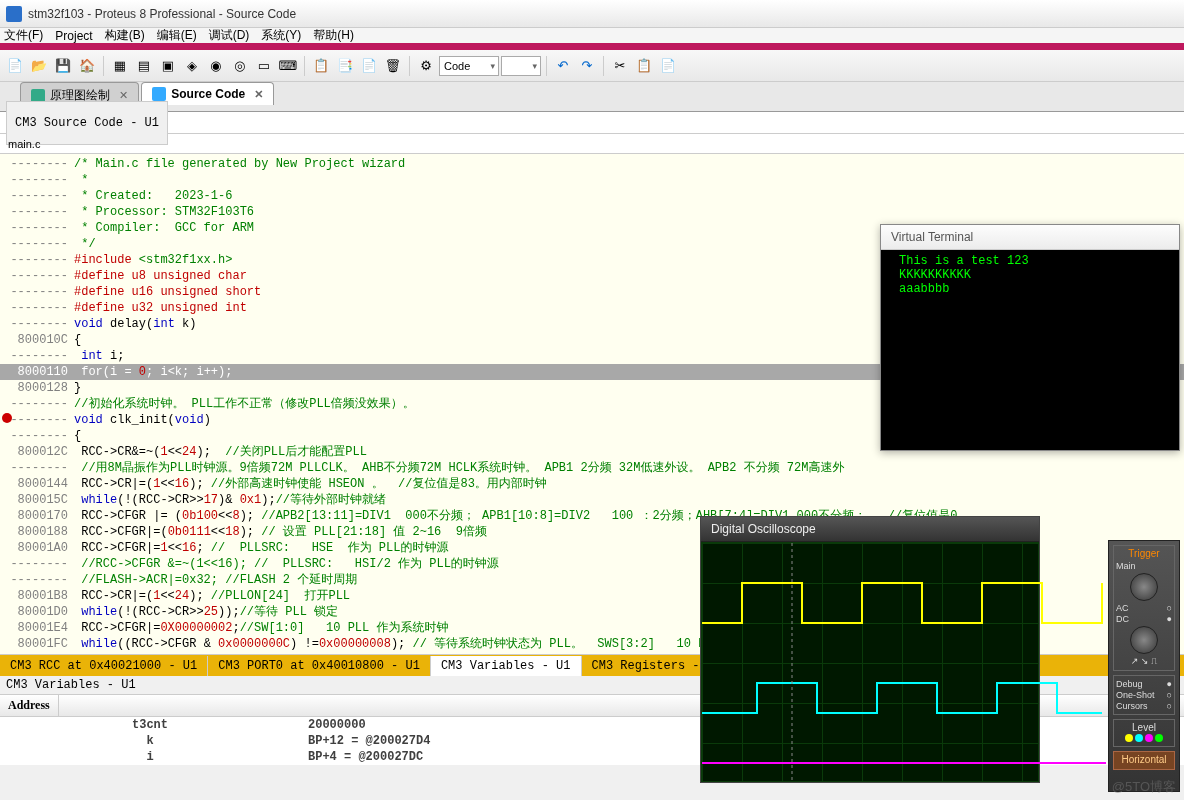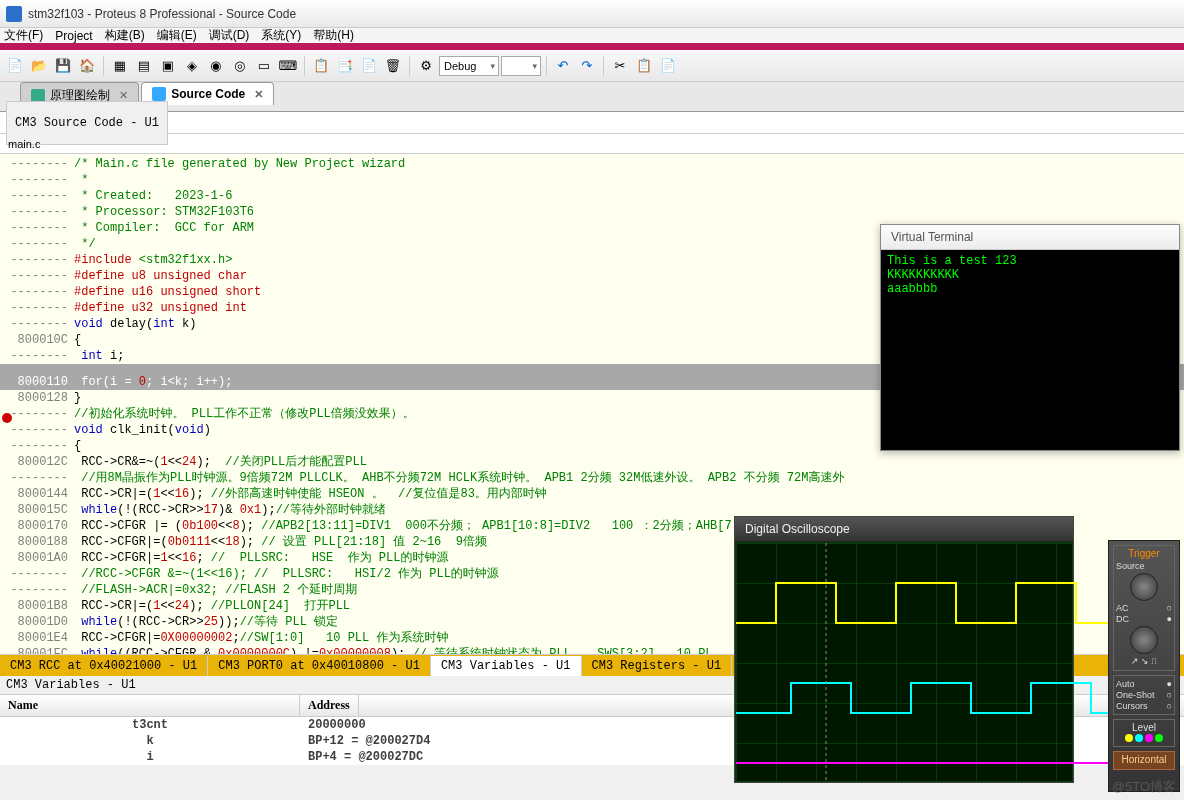--- a/index.html
+++ b/index.html
@@ -27,39 +27,39 @@
 .codeline { display: flex; }
 .gutter { width: 74px; flex-shrink: 0; text-align: right; padding-right: 6px; color: #808080; }
 .dots { color: #808080; }
 .ctext { flex: 1; }
 .kw { color: #0000c0; }
 .cm { color: #008000; }
 .pp { color: #c00000; }
 .num { color: #c00000; }
 .hex { color: #c00000; }
 .hl { background: #a8a8a8; color: #fff; }
-.hl .gutter, .hl .ctext, .hl .kw { color: #fff; margin-top: 10px; }
+.hl .gutter, .hl .ctext, .hl .kw { color: #fff; }
 .bp { position: absolute; left: 2px; width: 10px; height: 10px; background: #c00; border-radius: 50%; }
 .bottabs { background: #eab308; border-top: 1px solid #ccc; height: 22px; display: flex; align-items: center; font-family: "Courier New", monospace; font-size: 12px; }
 .bottab { padding: 3px 10px; border-right: 1px solid #ccc; }
 .bottab.active { background: #fff; }
 .varhdr { background: #f0f0f0; border-bottom: 1px solid #ccc; padding: 2px 6px; font-family: "Courier New", monospace; font-size: 12px; }
 .vartable { background: #fff; font-family: "Courier New", monospace; font-size: 12px; }
 .vartable .vhdr { display: flex; background: linear-gradient(#fff,#e8e8e8); border-bottom: 1px solid #ccc; }
 .vartable .vhdr .col { padding: 3px 8px; border-right: 1px solid #ccc; font-weight: bold; font-family: "Segoe UI"; }
 .vartable .vrow { display: flex; }
 .vartable .col1 { width: 300px; padding: 1px 8px; }
 .vartable .col2 { padding: 1px 8px; }
 .varval { color: #404040; font-weight: bold; text-align: center; }
 
 .terminal { position: absolute; top: 224px; left: 880px; width: 300px; background: #fff; border: 1px solid #888; box-shadow: 0 2px 8px rgba(0,0,0,.3); }
 .terminal .thdr { background: linear-gradient(#fdfdfd,#ececec); padding: 5px 10px; color: #555; border-bottom: 1px solid #ccc; }
-.terminal .tcont { background: #000; color: #0f0; font-family: "Courier New", monospace; font-size: 12px; padding: 4px 6px; height: 200px; white-space: pre; }
-
-.scope { position: absolute; top: 516px; left: 734px; width: 340px; background: #2a2a2a; border: 1px solid #444; }
+.terminal .tcont { background: #000; color: #0f0; font-family: "Courier New", monospace; font-size: 12px; padding: 4px 18px; height: 200px; white-space: pre; }
+
+.scope { position: absolute; top: 516px; left: 700px; width: 340px; background: #2a2a2a; border: 1px solid #444; }
 .scope .shdr { background: linear-gradient(#555,#333); color: #eee; padding: 5px 10px; border-bottom: 1px solid #222; font-size: 12px; }
 .scope .sgrid { background: #001800; height: 240px; position: relative; border: 1px solid #0a3a0a; }
 .scope .sgrid::before { content: ""; position: absolute; inset: 0; background-image: linear-gradient(#0a3a0a 1px, transparent 1px), linear-gradient(90deg, #0a3a0a 1px, transparent 1px); background-size: 40px 40px; }
 .scope svg { position: absolute; top: 0; left: 0; }
 .scopectl { position: absolute; top: 540px; left: 1108px; width: 72px; background: linear-gradient(#555,#333); color: #ddd; font-size: 10px; padding: 4px; height: 252px; border: 1px solid #222; }
 .scopectl .sect { border: 1px solid #666; margin-bottom: 4px; padding: 2px; text-align: center; }
 .scopectl .sect .t { color: #f80; font-size: 10px; margin-bottom: 2px; }
 .scopectl .dial { width: 28px; height: 28px; border-radius: 50%; background: radial-gradient(#888,#333); margin: 2px auto; border: 1px solid #222; }
 .scopectl .row { display: flex; justify-content: space-between; font-size: 9px; margin: 1px 0; }
 .scopectl .dot { width: 8px; height: 8px; border-radius: 50%; display: inline-block; margin: 0 1px; }
@@ -97,21 +97,21 @@
   <div class="tbtn">◎</div>
   <div class="tbtn">▭</div>
   <div class="tbtn">⌨</div>
   <div class="tsep"></div>
   <div class="tbtn">📋</div>
   <div class="tbtn">📑</div>
   <div class="tbtn">📄</div>
   <div class="tbtn">🗑</div>
   <div class="tsep"></div>
   <div class="tbtn">⚙</div>
-  <div class="tcombo">Debug</div>
+  <div class="tcombo">Code</div>
   <div class="tcombo" style="min-width:40px"></div>
   <div class="tsep"></div>
   <div class="tbtn" style="color:#06c">↶</div>
   <div class="tbtn" style="color:#06c">↷</div>
   <div class="tsep"></div>
   <div class="tbtn">✂</div>
   <div class="tbtn">📋</div>
   <div class="tbtn">📄</div>
 </div>
 
@@ -139,21 +139,20 @@
 <div class="bottabs">
   <div class="bottab">CM3 RCC at 0x40021000 - U1</div>
   <div class="bottab">CM3 PORT0 at 0x40010800 - U1</div>
   <div class="bottab active">CM3 Variables - U1</div>
   <div class="bottab">CM3 Registers - U1</div>
 </div>
 
 <div class="varhdr">CM3 Variables - U1</div>
 <div class="vartable">
   <div class="vhdr">
-    <div class="col col1">Name</div>
     <div class="col">Address</div>
   </div>
   <div id="varrows">
       <div class="vrow">
         <div class="col1 varval">t3cnt</div>
         <div class="col2 varval">20000000</div>
       </div>
       <div class="vrow">
         <div class="col1 varval">k</div>
         <div class="col2 varval">BP+12 = @200027D4</div>
@@ -185,37 +184,37 @@
 
       <line x1="90" y1="0" x2="90" y2="240" stroke="#888" stroke-width="1" stroke-dasharray="3,3"></line>
     </svg>
   </div>
 </div>
 
 <div class="scopectl">
   <div class="sect">
     <div class="t">Trigger</div>
     <div class="row">
-        <span>Source</span>
+        <span>Main</span>
       </div>
     <div class="dial"></div>
     <div class="row">
         <span>AC</span>
         <span>○</span>
       </div>
     <div class="row">
         <span>DC</span>
         <span>●</span>
       </div>
     <div class="dial"></div>
     <div class="row" style="justify-content:center">↗ ↘ ⎍</div>
   </div>
   <div class="sect">
     <div class="row">
-        <span>Auto</span>
+        <span>Debug</span>
         <span>●</span>
       </div>
     <div class="row">
         <span>One-Shot</span>
         <span>○</span>
       </div>
     <div class="row">
         <span>Cursors</span>
         <span>○</span>
       </div>

